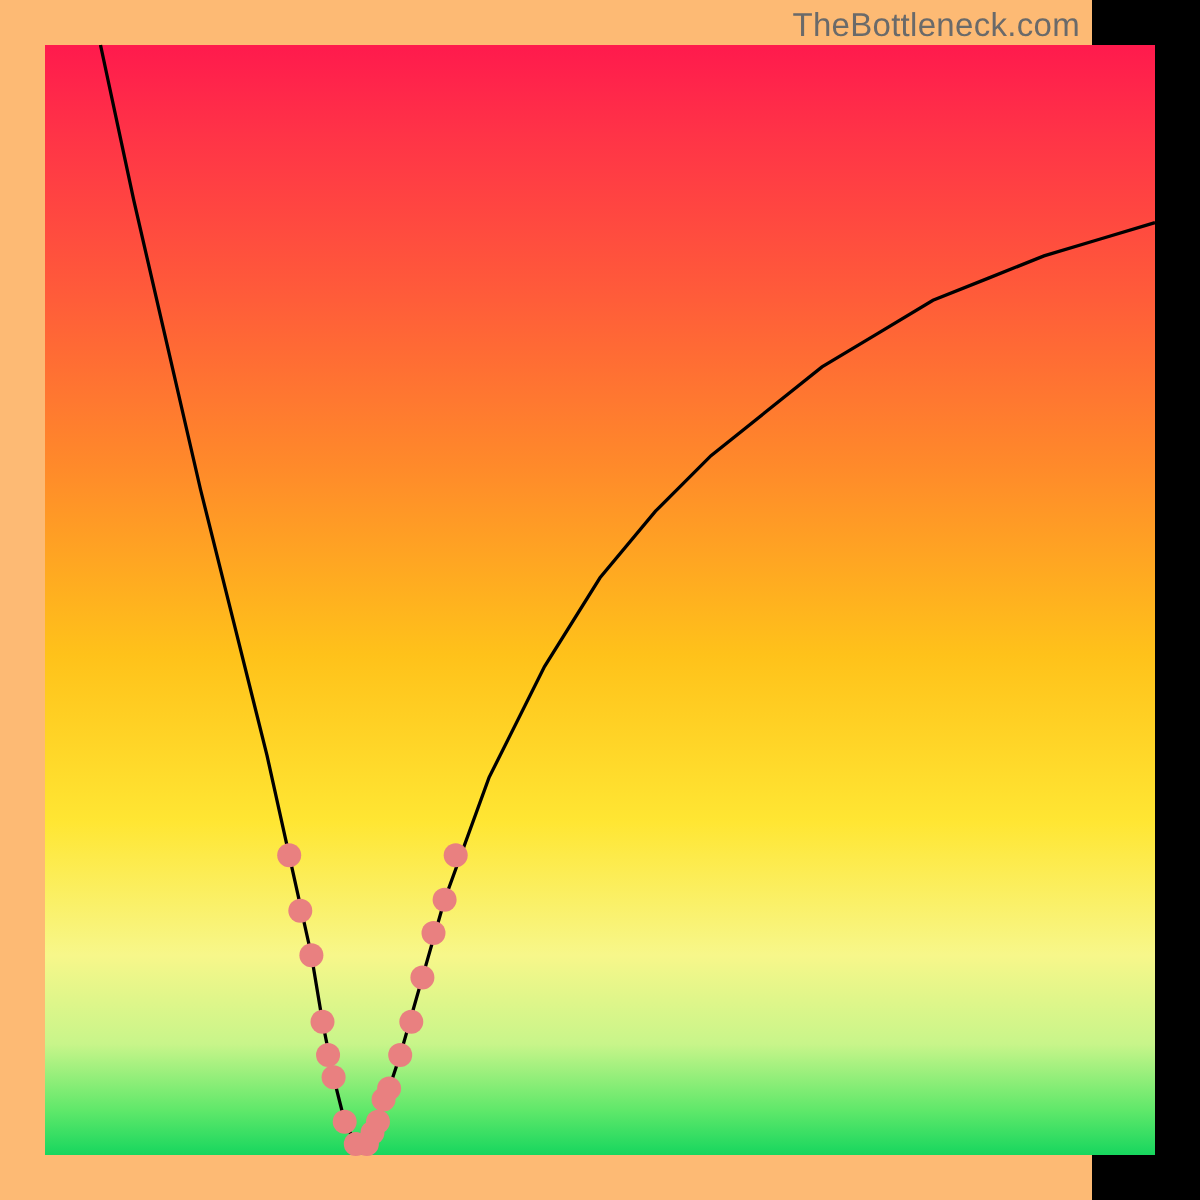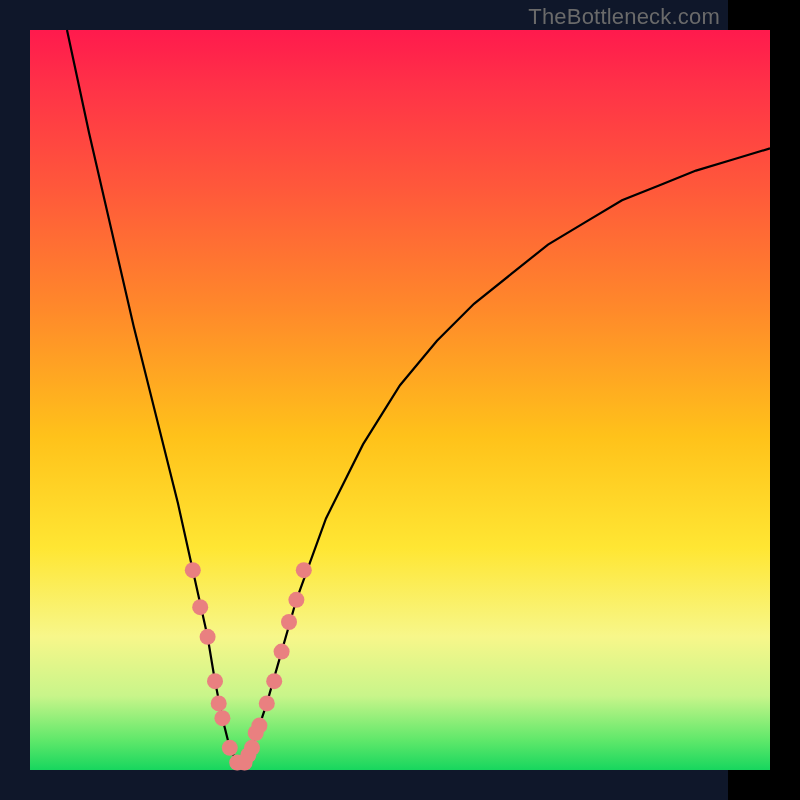--- a/index.html
+++ b/index.html
@@ -10,21 +10,21 @@
     overflow: hidden;
     background: #000;
     font-family: Arial, Helvetica, sans-serif;
   }
   .frame {
     position: absolute;
     left: 0;
     top: 0;
     width: 728px;
     height: 800px;
-    background: #0f172a;
+    background: #fdba74;
   }
   .plot-area {
     position: absolute;
     left: 30px;
     top: 30px;
     width: 740px;
     height: 740px;
     
     background: linear-gradient(
       to bottom,

